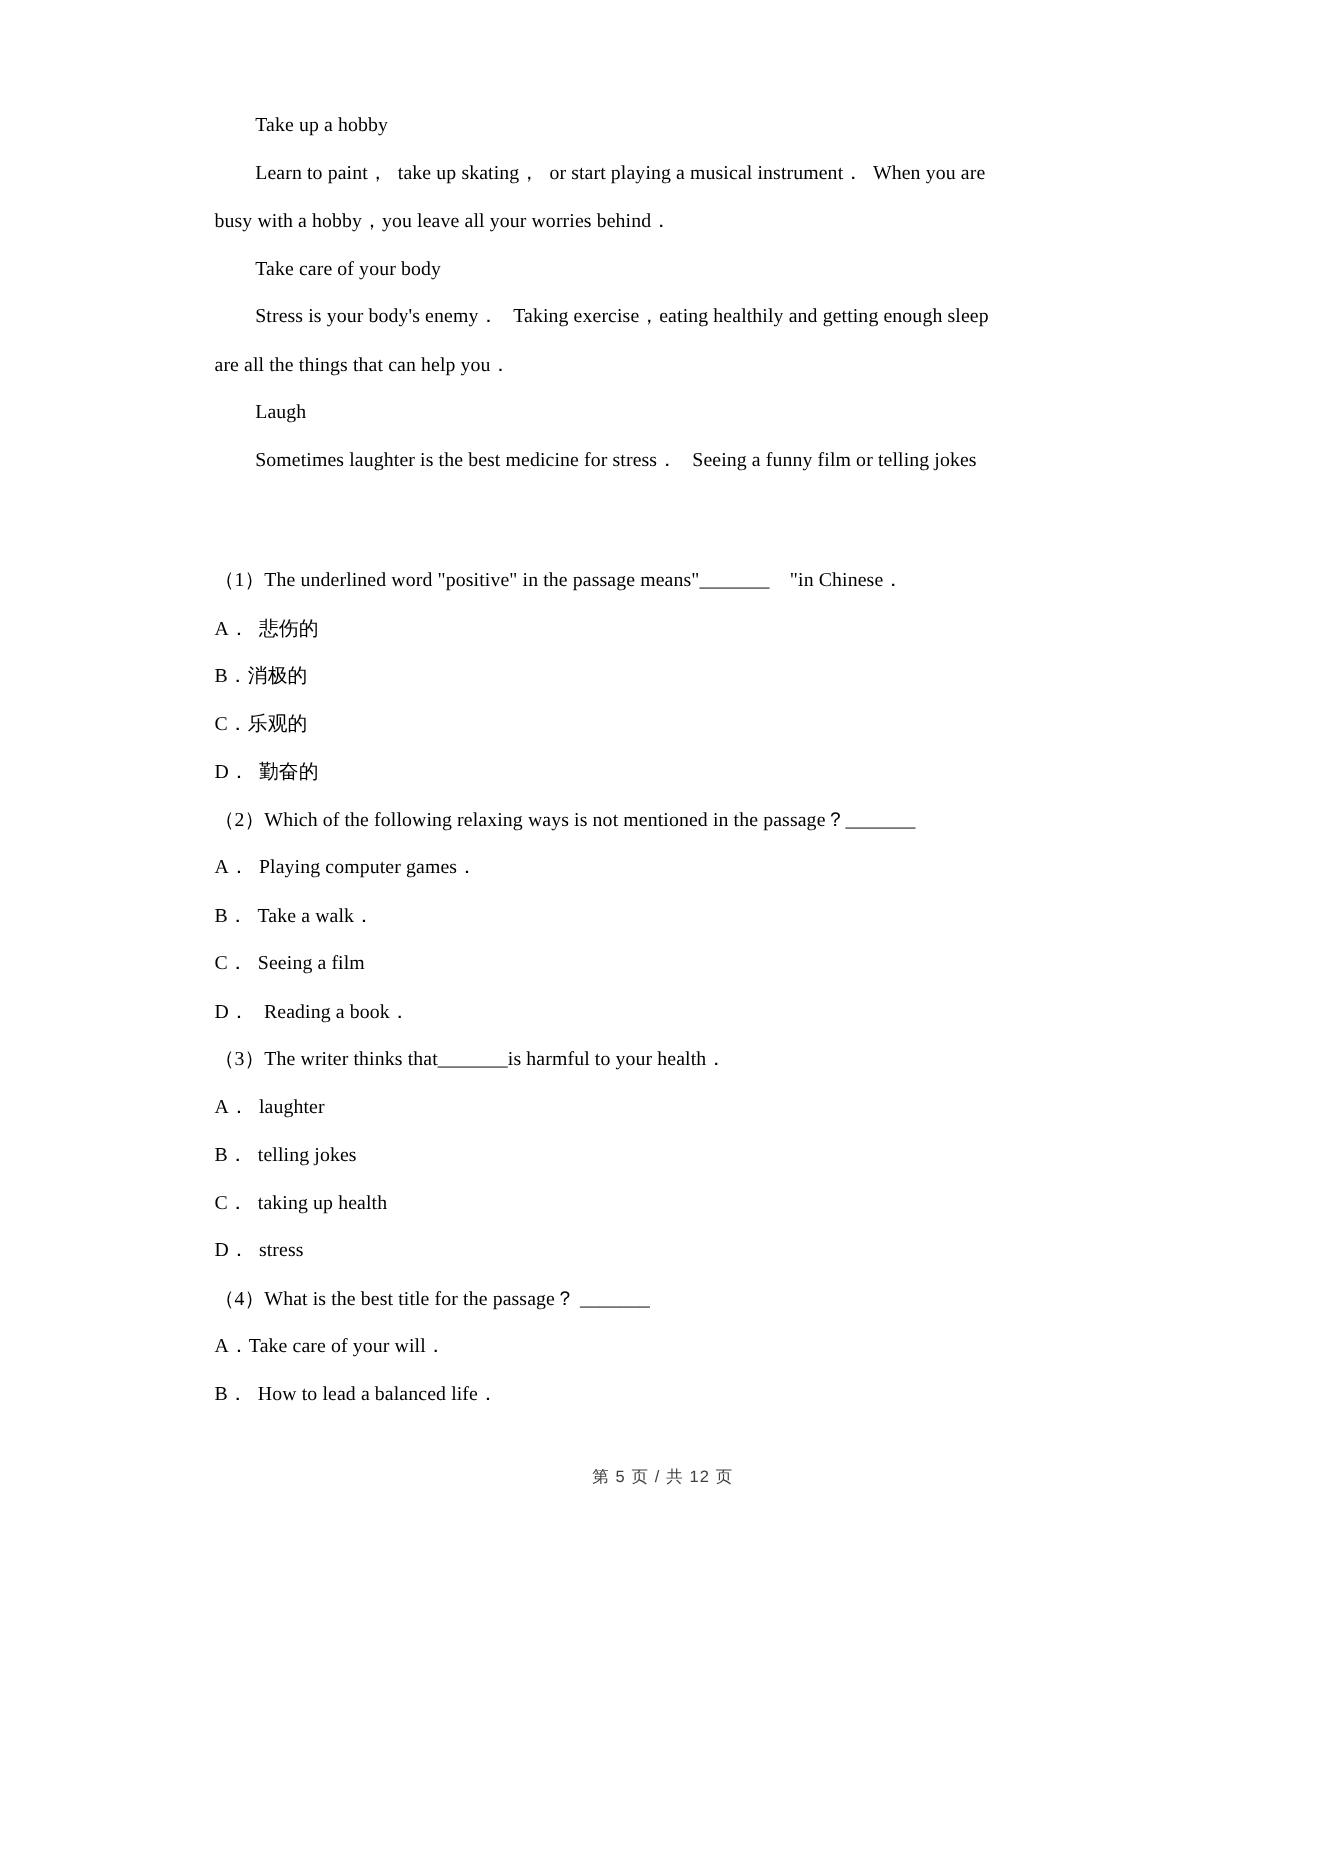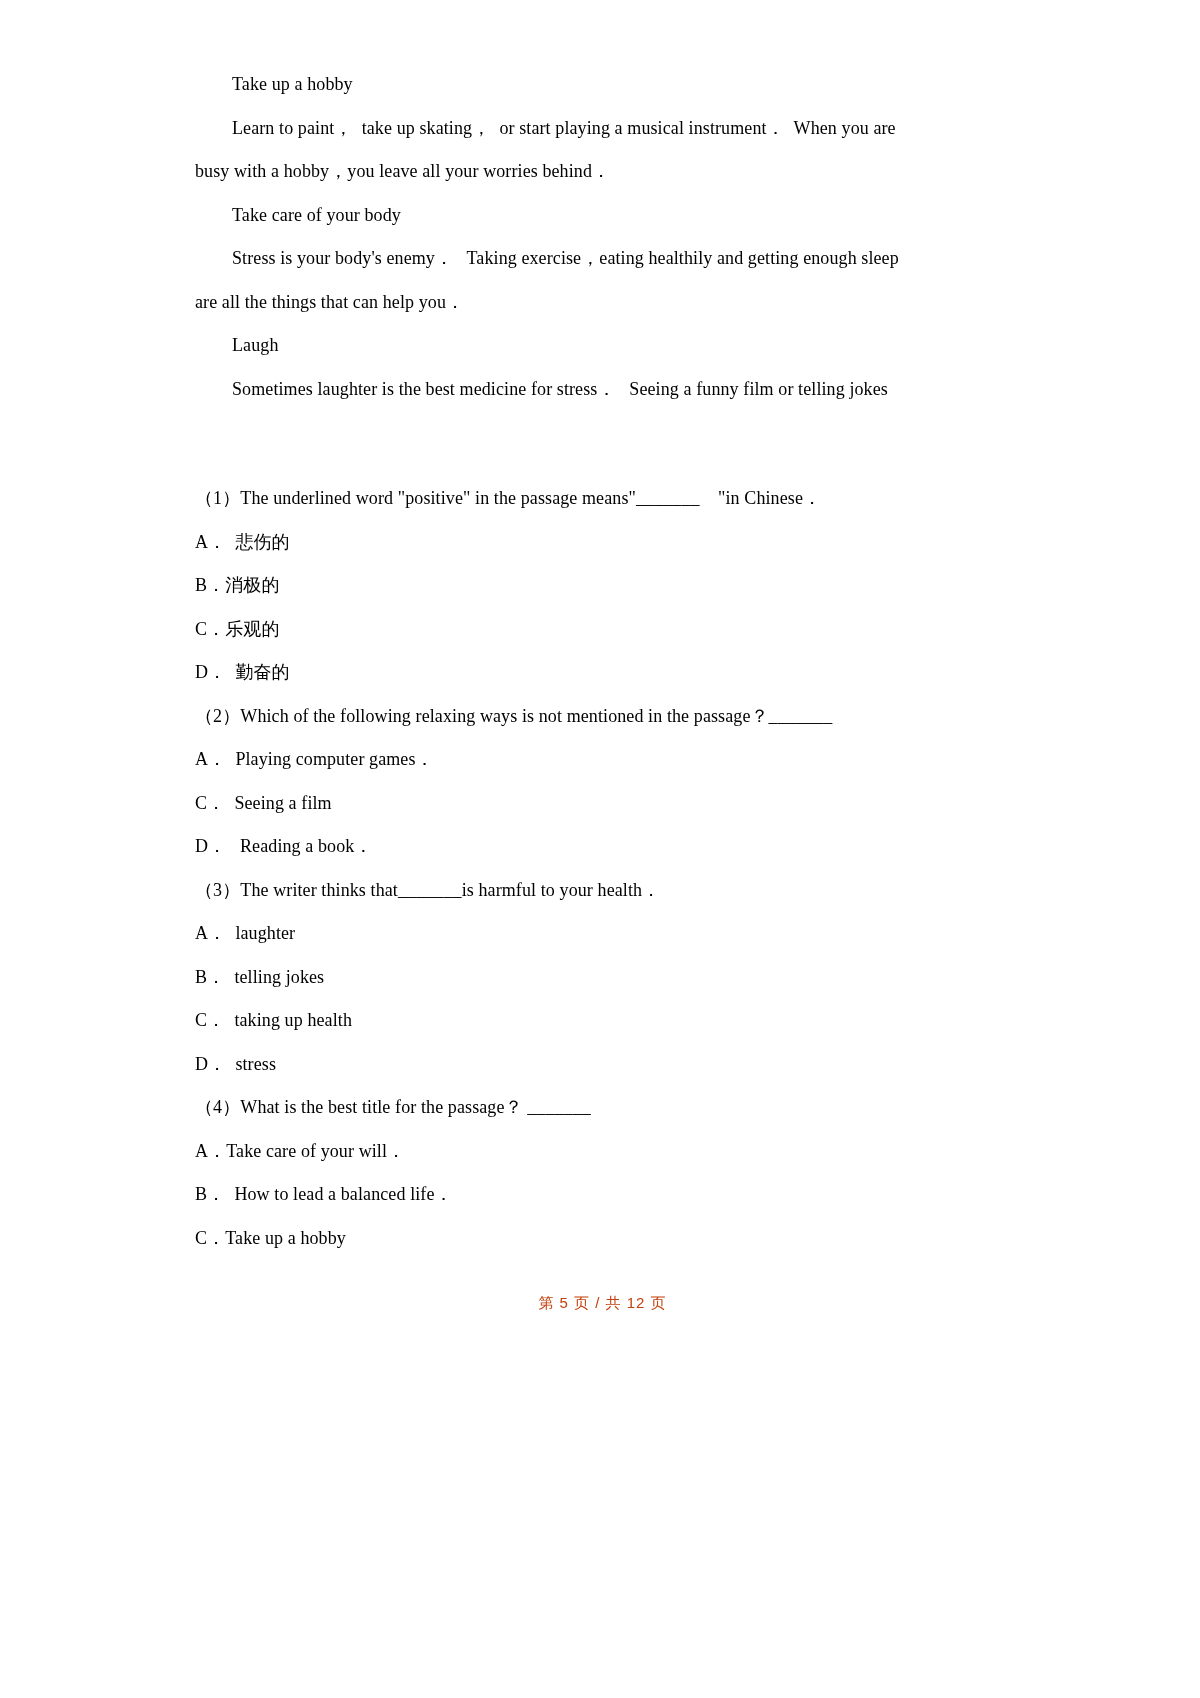--- a/index.html
+++ b/index.html
@@ -10,40 +10,40 @@
   .page {
     position: relative;
     width: 1200px;
     height: 1698px;
     background: #ffffff;
     overflow: hidden;
     font-family: "Liberation Serif", "DejaVu Serif", serif;
     color: #000000;
   }
   .content {
-    padding: 63px 190px 0 195px;
+    padding: 92px 190px 0 195px;
   }
   .line {
     font-size: 18px;
     line-height: 43.5px;
     white-space: pre;
     letter-spacing: 0.1px;
   }
   .indent {
     padding-left: 37px;
   }
   .section-gap {
     height: 66px;
   }
   .footer {
-    margin-top: 34px;
+    margin-top: 44px;
     text-align: center;
     font-family: "Liberation Sans", "DejaVu Sans", sans-serif;
     font-size: 15px;
-    color: #c2410c;
+    color: #404040;
     letter-spacing: 1px;
   }
 </style>
 </head>
 <body>
 
 <div class="page">
   <div class="content">
 
     <div class="line indent">Take up a hobby</div>
@@ -58,30 +58,30 @@
     <div class="section-gap"></div>
 
     <div class="line">（1）The underlined word "positive" in the passage means"_______    "in Chinese．</div>
     <div class="line">A．  悲伤的</div>
     <div class="line">B．消极的</div>
     <div class="line">C．乐观的</div>
     <div class="line">D．  勤奋的</div>
 
     <div class="line">（2）Which of the following relaxing ways is not mentioned in the passage？_______</div>
     <div class="line">A．  Playing computer games．</div>
+    <div class="line">B．  Take a walk．</div>
     <div class="line">C．  Seeing a film</div>
     <div class="line">D．   Reading a book．</div>
 
     <div class="line">（3）The writer thinks that_______is harmful to your health．</div>
     <div class="line">A．  laughter</div>
     <div class="line">B．  telling jokes</div>
     <div class="line">C．  taking up health</div>
     <div class="line">D．  stress</div>
 
     <div class="line">（4）What is the best title for the passage？ _______</div>
     <div class="line">A．Take care of your will．</div>
     <div class="line">B．  How to lead a balanced life．</div>
-    <div class="line">C．Take up a hobby</div>
 
     <div class="footer">第 5 页 / 共 12 页</div>
 
   </div>
 </div>
 
 </body></html>

